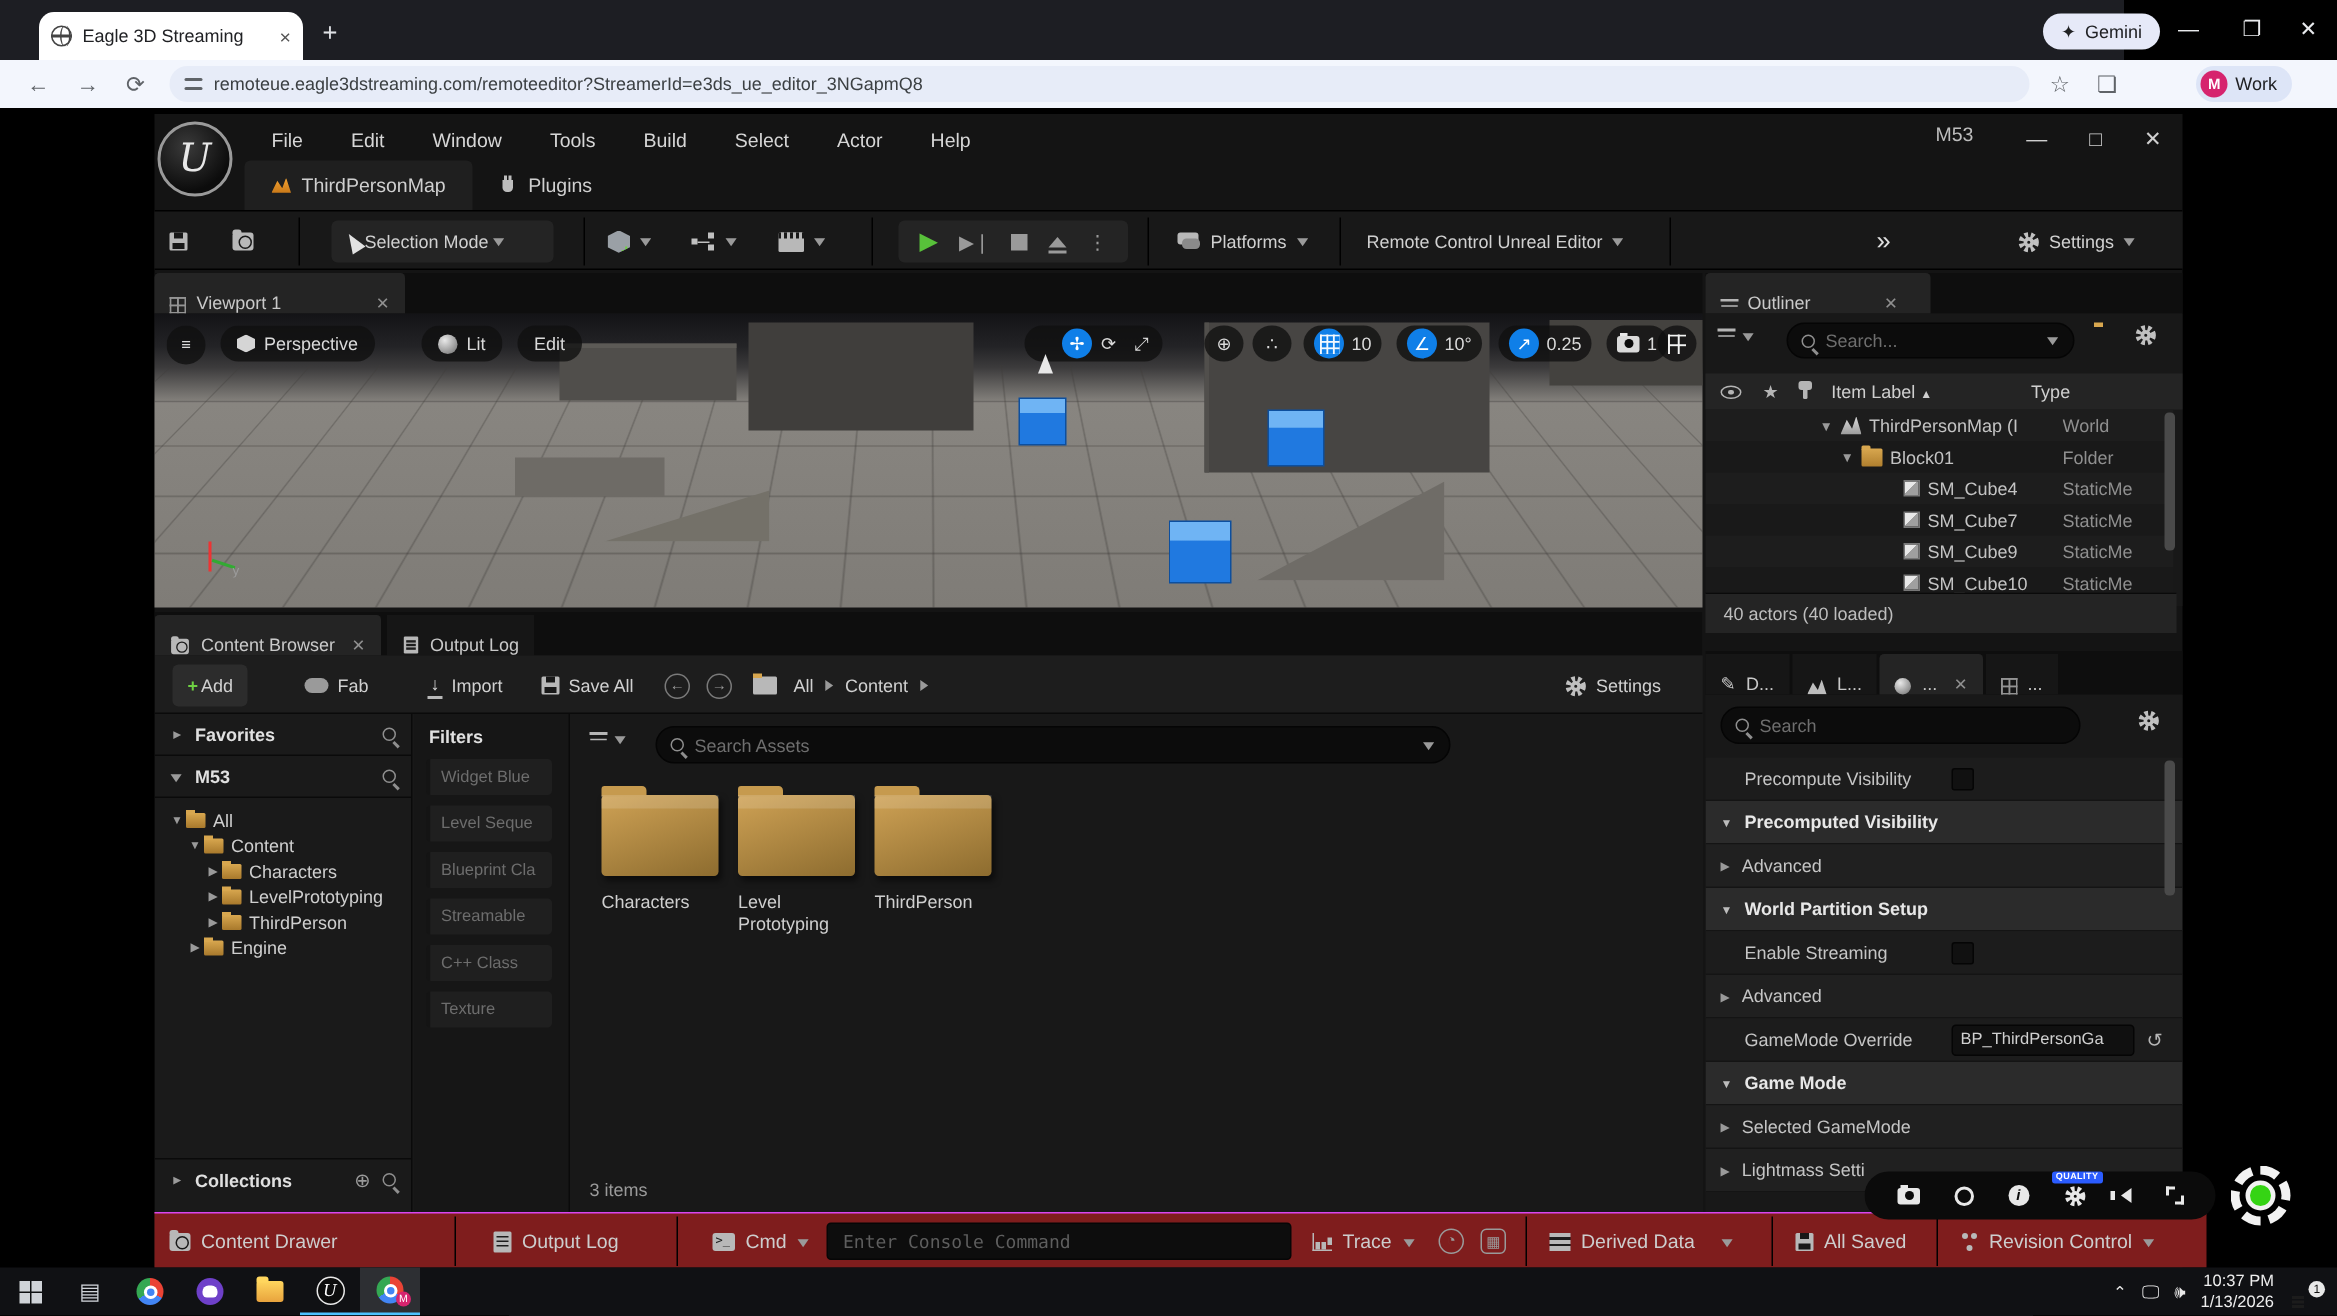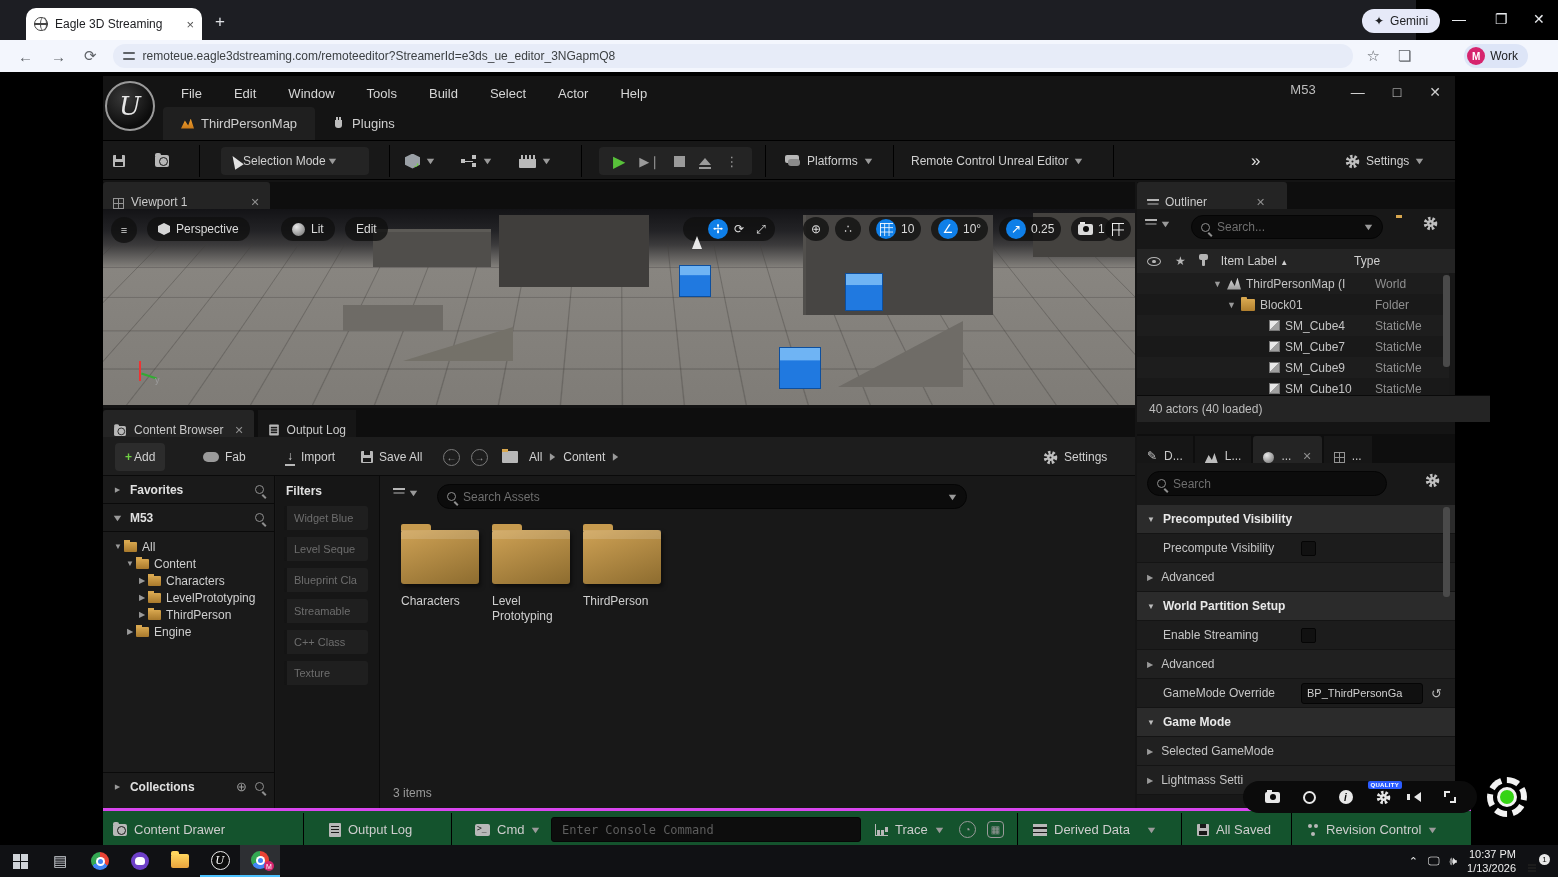--- a/index.html
+++ b/index.html
@@ -145,21 +145,21 @@
   .gz-z { position:absolute; width:2px; height:20px; background:#e33; }
   .gz-y { position:absolute; width:16px; height:2px; background:#3a3; transform:rotate(18deg); }
   .vp-pill { position:absolute; top:8px; height:24px; background:rgba(16,16,16,.78); border-radius:12px; color:#dadada; font-size:12px; display:flex; align-items:center; gap:6px; padding:0 11px; }
   .vp-rbtn { position:absolute; top:8px; height:24px; background:rgba(16,16,16,.78); border-radius:12px; display:flex; align-items:center; gap:5px; padding:0 7px; color:#dadada; font-size:12px; }
   .vp-rbtn .on { background:#0f7fe8; border-radius:10px; height:20px; min-width:20px; display:flex; align-items:center; justify-content:center; color:#fff; }
   .mini-grid { width:13px; height:13px; background-image:linear-gradient(#fff 1px,transparent 1px),linear-gradient(90deg,#fff 1px,transparent 1px); background-size:4.3px 4.3px; background-position:0 0; opacity:.95; }
   .sphere { width:13px; height:13px; border-radius:50%; background:radial-gradient(circle at 35% 30%,#e8e8e8,#6a6a6a); }
   .pers-cube { width:12px; height:12px; background:#d5d5d5; clip-path:polygon(50% 0,100% 25%,100% 75%,50% 100%,0 75%,0 25%); }
 
   
-  #ue-status { left:0; top:732px; width:1368px; height:37px; background:#14532d; border-top:3px solid #d946ef; }
+  #ue-status { left:0; top:732px; width:1368px; height:37px; background:#7f1d1d; border-top:1px solid #d946ef; }
   .st-item { position:absolute; top:0; height:37px; display:flex; align-items:center; gap:7px; color:#cdcdcd; font-size:13px; }
   .doc-ico { width:12px; height:14px; background:#b8b8b8; border-radius:1px; position:relative; }
   .doc-ico::before { content:""; position:absolute; left:2px; top:3px; width:8px; height:1.5px; background:#1c1c1c; box-shadow:0 3px 0 #1c1c1c, 0 6px 0 #1c1c1c; }
   .term-ico { width:15px; height:12px; background:#b8b8b8; border-radius:2px; position:relative; }
   .term-ico::before { content:">_"; position:absolute; left:2px; top:0px; font-size:8px; color:#1c1c1c; font-family:"DejaVu Sans Mono",monospace; }
   #console-input { background:#0d0d0d; border:1px solid #060606; border-radius:3px; color:#5e5e5e; font-family:"DejaVu Sans Mono",monospace; font-size:12px; display:flex; align-items:center; padding:0 10px; }
   .srv-ico { width:14px; height:12px; background:linear-gradient(180deg,#b8b8b8 0 3px,#1c1c1c 3px 4.5px,#b8b8b8 4.5px 7.5px,#1c1c1c 7.5px 9px,#b8b8b8 9px 12px); }
   .branch-ico { width:12px; height:13px; position:relative; }
   .branch-ico::before { content:""; position:absolute; left:1px; top:1px; width:4px; height:4px; border-radius:50%; background:#b8b8b8; box-shadow:6px 0 0 #b8b8b8, 3px 8px 0 #b8b8b8; }
   .chart-ico { width:13px; height:12px; border-left:1.5px solid #b8b8b8; border-bottom:1.5px solid #b8b8b8; position:relative; }
@@ -468,21 +468,21 @@
           </div>
 
           <div class="orow" data-indent="3">
             <span class="ind"></span>
             <span class="oicon cube"></span>
             <span class="lbl">SM_Cube10</span>
             <span class="typ">StaticMe</span>
           </div>
         </div>
       <div class="abs" style="left:306px; top:66px; width:7px; height:92px; background:#4a4a4a; border-radius:3px;"></div>
-      <div class="abs" style="left:0; top:186px; width:353px; height:27px; background:#242424; display:flex; align-items:center; padding-left:12px; color:#bdbdbd; border-top:1px solid #0a0a0a;">40 actors (40 loaded)</div>
+      <div class="abs" style="left:0; top:186px; width:314px; height:27px; background:#242424; display:flex; align-items:center; padding-left:12px; color:#bdbdbd; border-top:1px solid #0a0a0a;">40 actors (40 loaded)</div>
     </div>
 
     <div class="abs panel-tabbar" style="left:1034px; top:358px; width:318px; height:29px; gap:2px;">
       <div class="ptab">
         <span>✎</span>
         <span>D...</span>
       </div>
       <div class="ptab">
         <span class="lvl-ico" style="background:#bdbdbd;"></span>
         <span>L...</span>
@@ -504,28 +504,28 @@
       </div>
       <div class="abs" style="left:262px; top:11px;"><span class="mini-grid" style="width:15px;height:15px;background-image:linear-gradient(#bdbdbd 1px,transparent 1px),linear-gradient(90deg,#bdbdbd 1px,transparent 1px);background-size:5px 5px;"></span></div>
       <div class="abs" style="left:288px; top:10px;">
         <svg class="gear" viewBox="0 0 16 16">
             <circle class="teeth" cx="8" cy="8" r="5.2"></circle>
             <circle class="hub" cx="8" cy="8" r="2.4"></circle>
           </svg>
       </div>
       <div class="abs" style="left:0; top:42px; width:318px; height:303px; overflow:hidden;">
 
-          <div class="drow" data-kind="category">
-            <span class="dlbl">Precomputed Visibility</span>
-
-          </div>
-
           <div class="drow" data-kind="prop-check">
             <span class="dlbl">Precompute Visibility</span>
             <span class="dval"></span>
+          </div>
+
+          <div class="drow" data-kind="category">
+            <span class="dlbl">Precomputed Visibility</span>
+
           </div>
 
           <div class="drow" data-kind="advanced">
             <span class="dlbl">Advanced</span>
 
           </div>
 
           <div class="drow" data-kind="category">
             <span class="dlbl">World Partition Setup</span>
 

